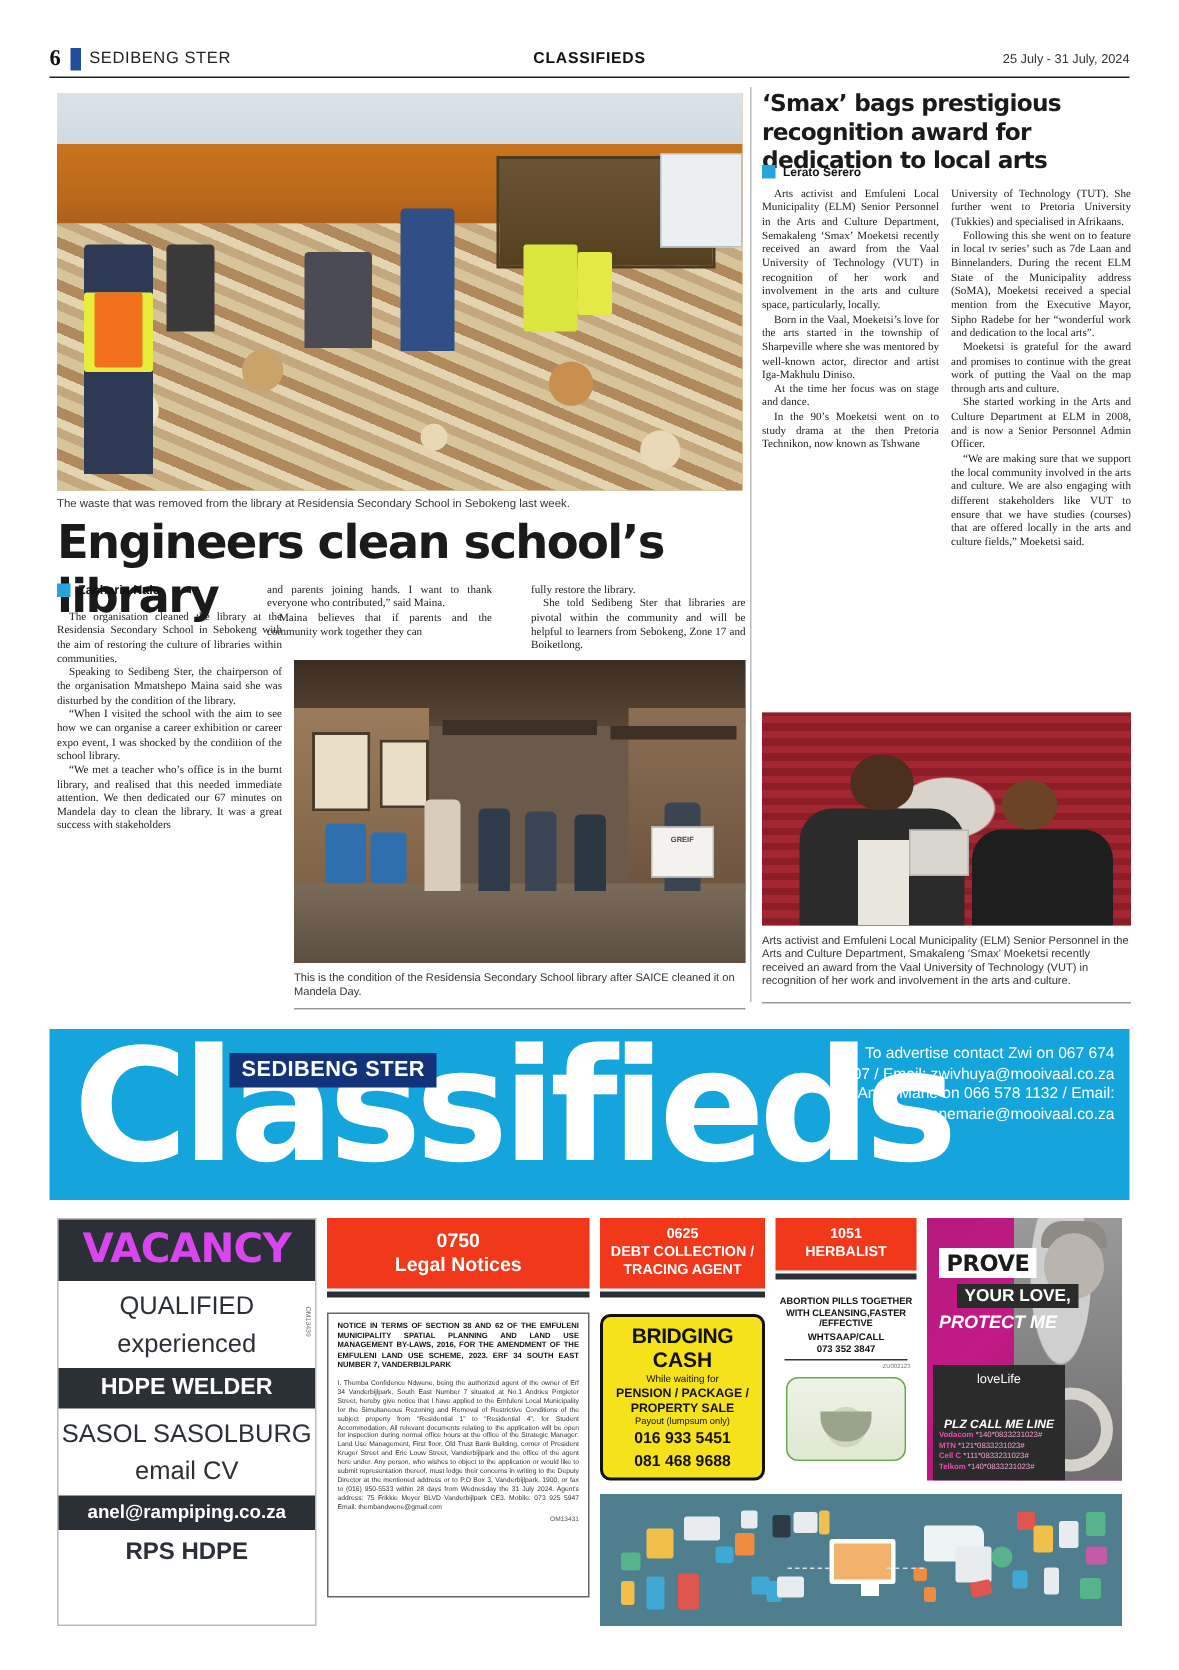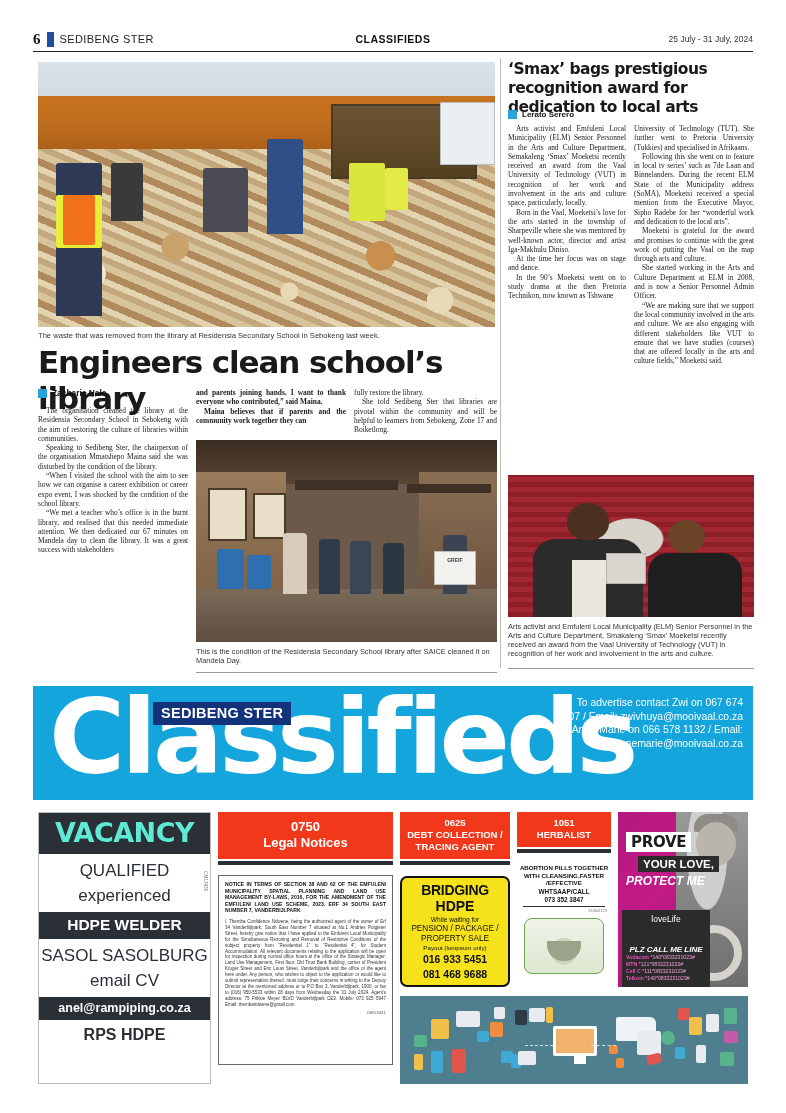--- a/index.html
+++ b/index.html
@@ -61,21 +61,21 @@
   .byline { position:absolute; left:38px; top:388px; display:flex; align-items:center; gap:5px; }
   .byline .chip { width:9px; height:9px; background:#29a3dc; }
   .byline .name { font-size:8.4px; font-weight:bold; color:#111; }
 
   .col { position:absolute; font-family:"Liberation Serif", serif; font-size:7.4px; line-height:9.3px;
          color:#1a1a1a; text-align:justify; }
   .col p { text-indent:8px; margin:0; }
   .col p.noindent { text-indent:0; }
 
   .c1 { left:38px; top:406px; width:150px; }
-  .c2 { left:196px; top:388px; width:150px;font-weight:bold; }
+  .c2 { left:178px; top:388px; width:150px; }
   .c3 { left:354px; top:388px; width:143px; }
 
   .inner-photo {
     position:absolute; left:196px; top:440px; width:301px; height:202px; overflow:hidden;
     background:#6b5a4a;
   }
   .inner-photo .ceil { position:absolute; left:0; top:0; width:100%; height:22%;
     background:linear-gradient(#3b2d22,#5a4534); }
   .inner-photo .wallL { position:absolute; left:0; top:16%; width:30%; height:62%;
     background:linear-gradient(#9a7b5c,#7e6246); }
@@ -156,21 +156,21 @@
     position:absolute; right:10px; top:10px; width:190px;
     color:#fff; font-size:10.4px; line-height:13.5px; text-align:right; font-weight:normal;
   }
   .banner-bottom { position:absolute; left:33px; top:796px; width:720px; height:4px; background:#13a5dc; }
 
   
   .ads { position:absolute; left:33px; top:806px; width:720px; height:285px; }
 
   
   .ad-vacancy { position:absolute; left:5px; top:6px; width:173px; height:272px; border:1px solid #bbb; background:#fff;}
-  .vac-bar { background:#2b2f36; color:#5eead4; text-align:center; }
+  .vac-bar { background:#2b2f36; color:#d946ef; text-align:center; }
   .vac-title { font-family:"DejaVu Sans", sans-serif; font-weight:bold; font-size:27px; letter-spacing:-.5px; padding:4px 0 6px;}
   .vac-white { color:#2b2f36; text-align:center; font-size:17px; line-height:25px; padding:4px 0;}
   .vac-sub { background:#2b2f36; color:#fff; text-align:center; font-weight:bold; font-size:15.5px; padding:4px 0 5px;}
   .vac-email { background:#2b2f36; color:#fff; text-align:center; font-weight:bold; font-size:12.5px; padding:4px 0 5px;}
   .vac-foot { color:#2b2f36; text-align:center; font-weight:bold; font-size:16px; line-height:24px; padding:3px 0 4px;}
   .vac-code { position:absolute; right:2px; top:58px; font-size:4.6px; color:#777;
     writing-mode:vertical-rl; }
 
   
   .ad-legal { position:absolute; left:185px; top:6px; width:175px; height:272px; }
@@ -186,21 +186,21 @@
   .ad-debt { position:absolute; left:367px; top:6px; width:110px; }
   .ad-herb { position:absolute; left:484px; top:6px; width:94px; }
   .lbl-red-sm { background:#f1381b; color:#fff; text-align:center; font-weight:bold;
                 font-size:9.5px; line-height:12px; padding:5px 2px 6px; }
 
   .bridging { margin-top:11px; background:#f5e21a; border:2px solid #111; border-radius:7px;
               text-align:center; padding:4px 3px 5px; }
   .bridging .b1 { font-weight:bold; font-size:14px; color:#111; letter-spacing:-.3px;}
   .bridging .b2 { font-weight:bold; font-size:14px; color:#111; }
   .bridging .b3 { font-size:6.6px; color:#111; margin-top:2px;}
-  .bridging .b4 { font-weight:normal; font-size:8.2px; line-height:10px; color:#111; margin-top:1px;}
+  .bridging .b4 { font-weight:bold; font-size:8.2px; line-height:10px; color:#111; margin-top:1px;}
   .bridging .b5 { font-size:6.2px; color:#111; }
   .bridging .b6 { font-weight:bold; font-size:10.5px; line-height:12.5px; color:#111; margin-top:2px;}
 
   .herb-body { margin-top:11px; text-align:center; }
   .herb-body .h1 { font-weight:bold; font-size:6.2px; line-height:7.6px; color:#111; }
   .herb-body .h2 { font-weight:bold; font-size:6.4px; color:#111; margin-top:1px;}
   .herb-body .hr { height:1px; background:#333; margin:3px 6px 1px;}
   .herb-body .h3 { font-size:4px; color:#777; text-align:right; padding-right:4px;}
   .herb-img { margin:5px auto 0; width:80px; height:56px; border:1.5px solid #6aa84f; border-radius:8px;
     background: radial-gradient(circle at 50% 60%, #cfd6c0 0 26%, transparent 27%),
@@ -394,21 +394,21 @@
     </div>
 
     <div class="ad-debt">
       <div class="lbl-red-sm">
         <div>0625</div>
         <div>DEBT COLLECTION / TRACING AGENT</div>
       </div>
       <div class="lbl-dark"></div>
       <div class="bridging">
         <div class="b1">BRIDGING</div>
-        <div class="b2">HDPE</div>
+        <div class="b2">CASH</div>
         <div class="b3">While waiting for</div>
         <div class="b4">PENSION / PACKAGE / PROPERTY SALE</div>
         <div class="b5">Payout (lumpsum only)</div>
         <div class="b6">016 933 5451</div>
         <div class="b6">081 468 9688</div>
       </div>
     </div>
 
     <div class="ad-herb">
       <div class="lbl-red-sm">

